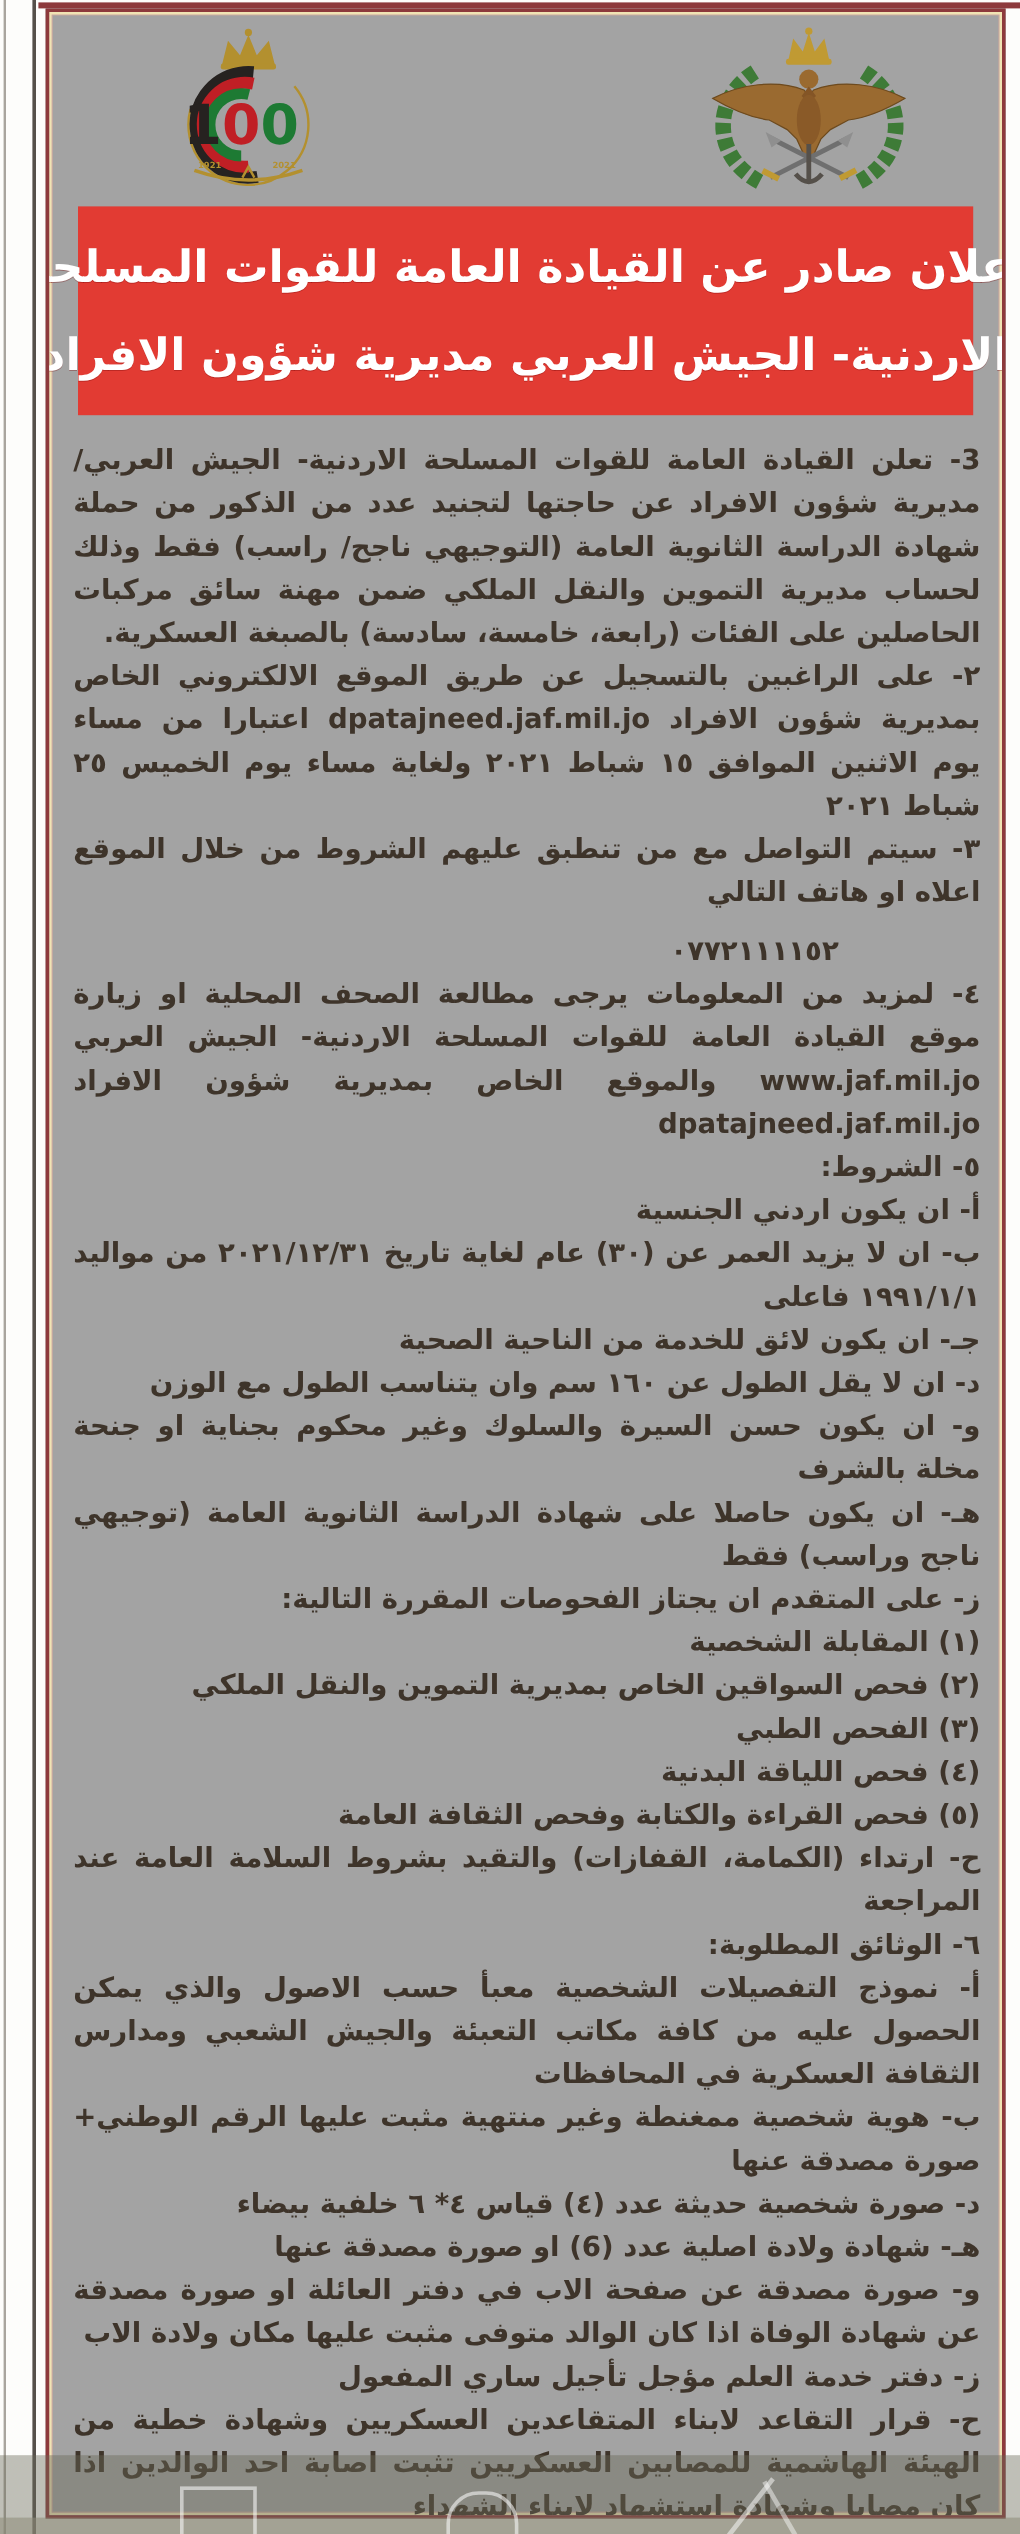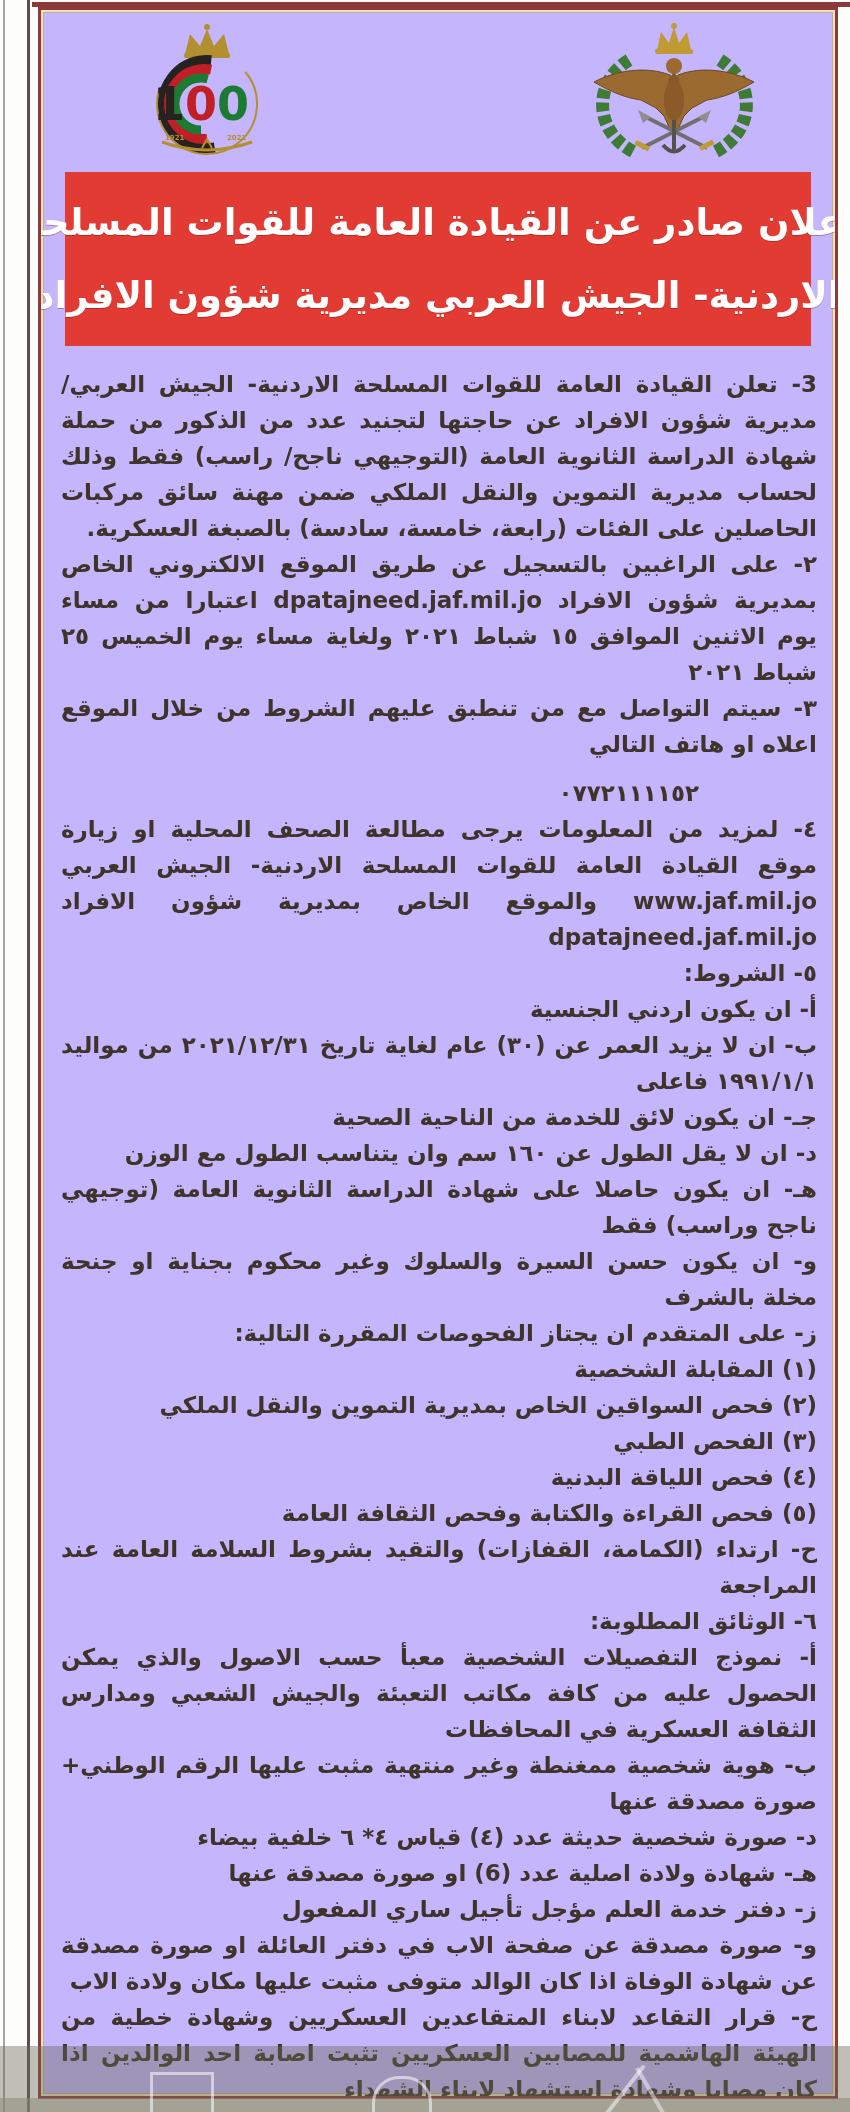--- a/index.html
+++ b/index.html
@@ -8,21 +8,21 @@
     font-family:"DejaVu Sans",sans-serif;
   }
   .page{position:relative;width:850px;height:2112px;background:#fdfdfb;overflow:hidden;}
   
   .rule-a{position:absolute;left:3px;top:0;width:2px;height:100%;background:#a9a59e;}
   .rule-b{position:absolute;left:27px;top:0;width:3px;height:100%;background:#55504a;}
   .top-line{position:absolute;left:32px;right:0;top:2px;height:5px;background:#8d3a3c;}
   
   .ad{
     position:absolute;left:38px;top:7px;width:800px;height:2092px;
-    background:#c4b5fd;border:3px solid #8d3a3c;box-sizing:border-box;
+    background:#a3a3a3;border:3px solid #8d3a3c;box-sizing:border-box;
     box-shadow:inset 0 0 0 2px #f0e4b4, inset 0 0 0 3px #caa9a0;
     overflow:hidden;
   }
   .logo-row{display:flex;justify-content:space-between;align-items:flex-start;
     padding:10px 58px 0 66px;height:142px;}
   .logo{display:block;}
   .banner{
     background:#e23b33;margin:10px 24px 0 24px;height:174px;
     display:flex;flex-direction:column;justify-content:space-evenly;align-items:center;
     color:#ffffff;font-weight:bold;font-size:37px;white-space:nowrap;
@@ -120,36 +120,36 @@
         <div class="para">3- تعلن القيادة العامة للقوات المسلحة الاردنية- الجيش العربي/ مديرية شؤون الافراد عن حاجتها لتجنيد عدد من الذكور من حملة شهادة الدراسة الثانوية العامة (التوجيهي ناجح/ راسب) فقط وذلك لحساب مديرية التموين والنقل الملكي ضمن مهنة سائق مركبات الحاصلين على الفئات (رابعة، خامسة، سادسة) بالصبغة العسكرية.</div>
         <div class="para">٢- على الراغبين بالتسجيل عن طريق الموقع الالكتروني الخاص بمديرية شؤون الافراد dpatajneed.jaf.mil.jo اعتبارا من مساء يوم الاثنين الموافق ١٥ شباط ٢٠٢١ ولغاية مساء يوم الخميس ٢٥ شباط ٢٠٢١</div>
         <div class="para">٣- سيتم التواصل مع من تنطبق عليهم الشروط من خلال الموقع اعلاه او هاتف التالي</div>
         <div class="para phone">٠٧٧٢١١١١٥٢</div>
         <div class="para gap">٤- لمزيد من المعلومات يرجى مطالعة الصحف المحلية او زيارة موقع القيادة العامة للقوات المسلحة الاردنية- الجيش العربي www.jaf.mil.jo والموقع الخاص بمديرية شؤون الافراد dpatajneed.jaf.mil.jo</div>
         <div class="para">٥- الشروط:</div>
         <div class="para">أ- ان يكون اردني الجنسية</div>
         <div class="para">ب- ان لا يزيد العمر عن (٣٠) عام لغاية تاريخ ٢٠٢١/١٢/٣١ من مواليد ١٩٩١/١/١ فاعلى</div>
         <div class="para">جـ- ان يكون لائق للخدمة من الناحية الصحية</div>
         <div class="para">د- ان لا يقل الطول عن ١٦٠ سم وان يتناسب الطول مع الوزن</div>
+        <div class="para">و- ان يكون حسن السيرة والسلوك وغير محكوم بجناية او جنحة مخلة بالشرف</div>
         <div class="para">هـ- ان يكون حاصلا على شهادة الدراسة الثانوية العامة (توجيهي ناجح وراسب) فقط</div>
-        <div class="para">و- ان يكون حسن السيرة والسلوك وغير محكوم بجناية او جنحة مخلة بالشرف</div>
         <div class="para">ز- على المتقدم ان يجتاز الفحوصات المقررة التالية:</div>
         <div class="para">(١) المقابلة الشخصية</div>
         <div class="para">(٢) فحص السواقين الخاص بمديرية التموين والنقل الملكي</div>
         <div class="para">(٣) الفحص الطبي</div>
         <div class="para">(٤) فحص اللياقة البدنية</div>
         <div class="para">(٥) فحص القراءة والكتابة وفحص الثقافة العامة</div>
         <div class="para">ح- ارتداء (الكمامة، القفازات) والتقيد بشروط السلامة العامة عند المراجعة</div>
         <div class="para">٦- الوثائق المطلوبة:</div>
         <div class="para">أ- نموذج التفصيلات الشخصية معبأ حسب الاصول والذي يمكن الحصول عليه من كافة مكاتب التعبئة والجيش الشعبي ومدارس الثقافة العسكرية في المحافظات</div>
         <div class="para">ب- هوية شخصية ممغنطة وغير منتهية مثبت عليها الرقم الوطني+ صورة مصدقة عنها</div>
         <div class="para">د- صورة شخصية حديثة عدد (٤) قياس ٤* ٦ خلفية بيضاء</div>
         <div class="para">هـ- شهادة ولادة اصلية عدد (6) او صورة مصدقة عنها</div>
+        <div class="para">و- صورة مصدقة عن صفحة الاب في دفتر العائلة او صورة مصدقة عن شهادة الوفاة اذا كان الوالد متوفى مثبت عليها مكان ولادة الاب</div>
         <div class="para">ز- دفتر خدمة العلم مؤجل تأجيل ساري المفعول</div>
-        <div class="para">و- صورة مصدقة عن صفحة الاب في دفتر العائلة او صورة مصدقة عن شهادة الوفاة اذا كان الوالد متوفى مثبت عليها مكان ولادة الاب</div>
         <div class="para">ح- قرار التقاعد لابناء المتقاعدين العسكريين وشهادة خطية من الهيئة الهاشمية للمصابين العسكريين تثبت اصابة احد الوالدين اذا كان مصابا وشهادة استشهاد لابناء الشهداء</div>
       </div>
   </div>
 
   <div class="overlay"></div>
   <div class="under-strip"></div>
   <div class="shape shape-rect"></div>
   <div class="shape shape-arch"></div>
   <div class="shape-diag1"></div>
   <div class="shape-diag2"></div>

